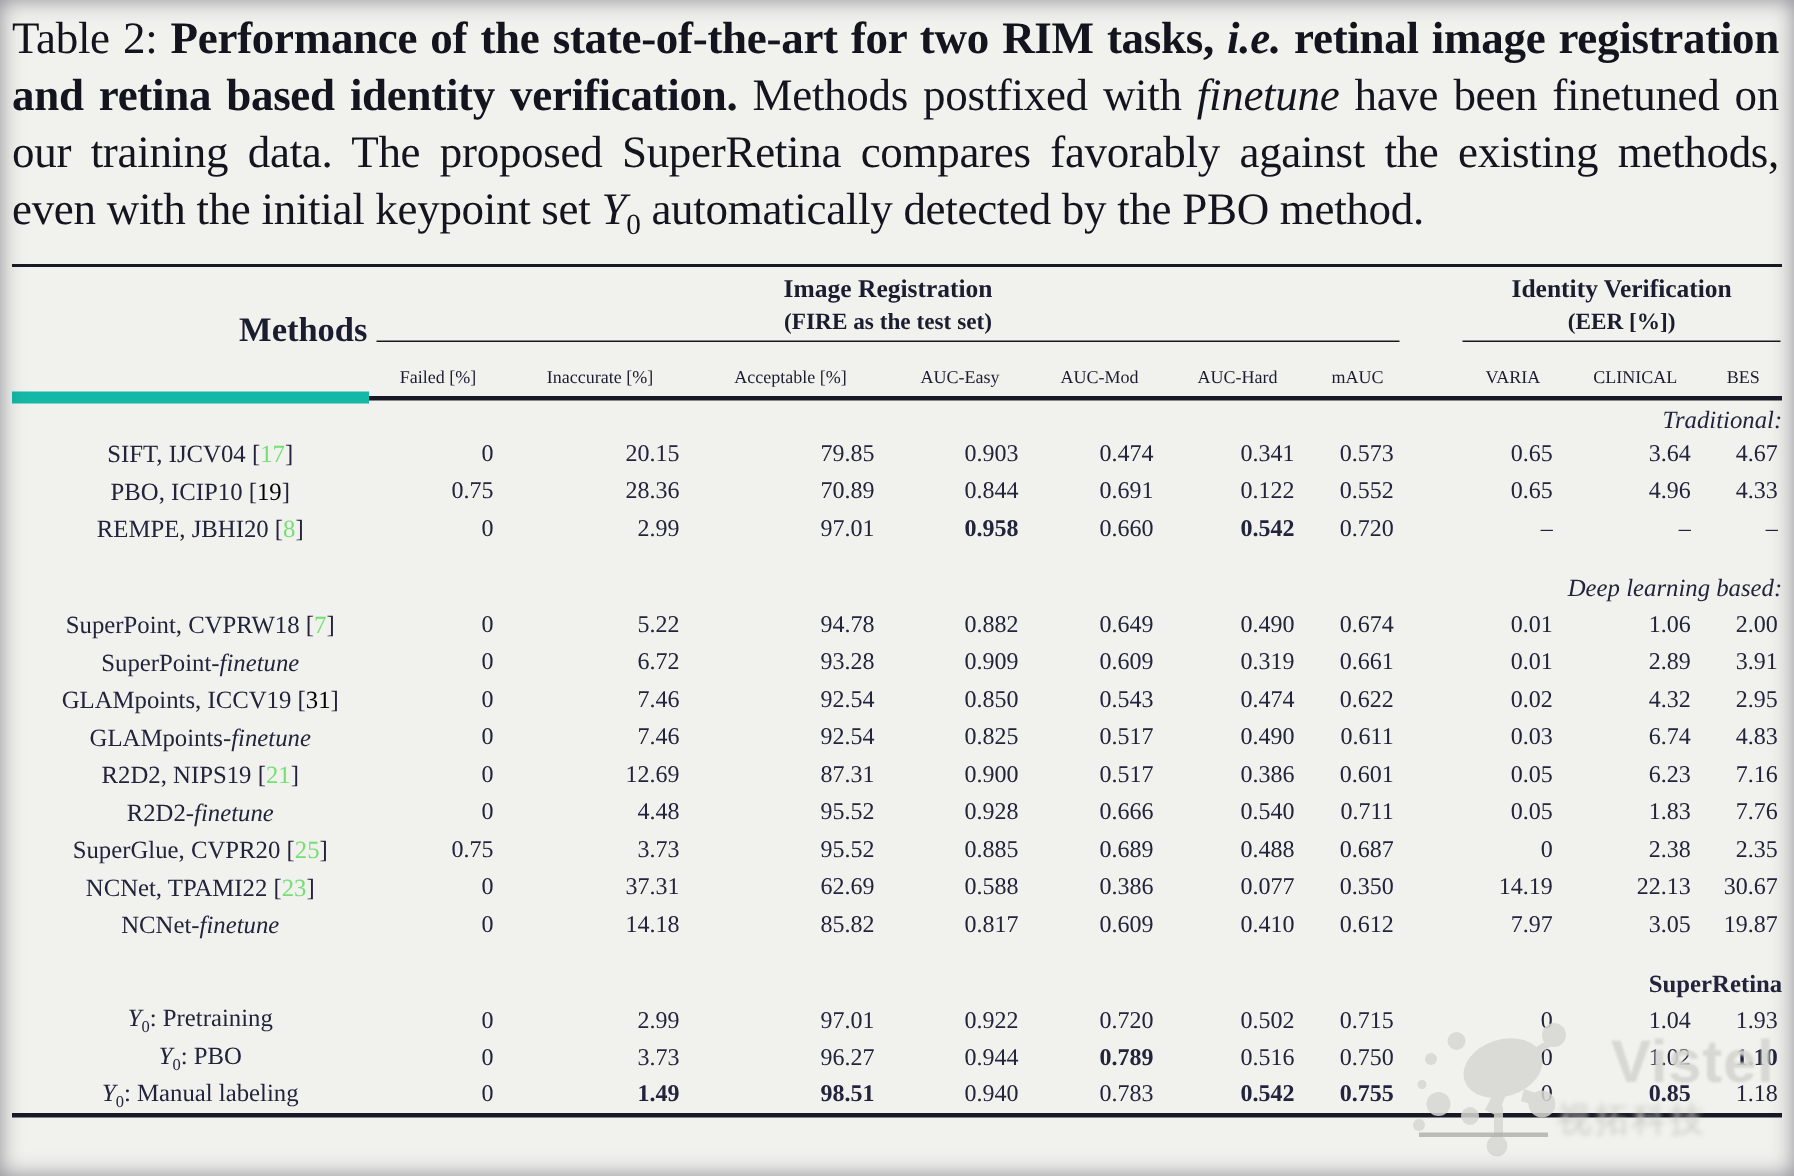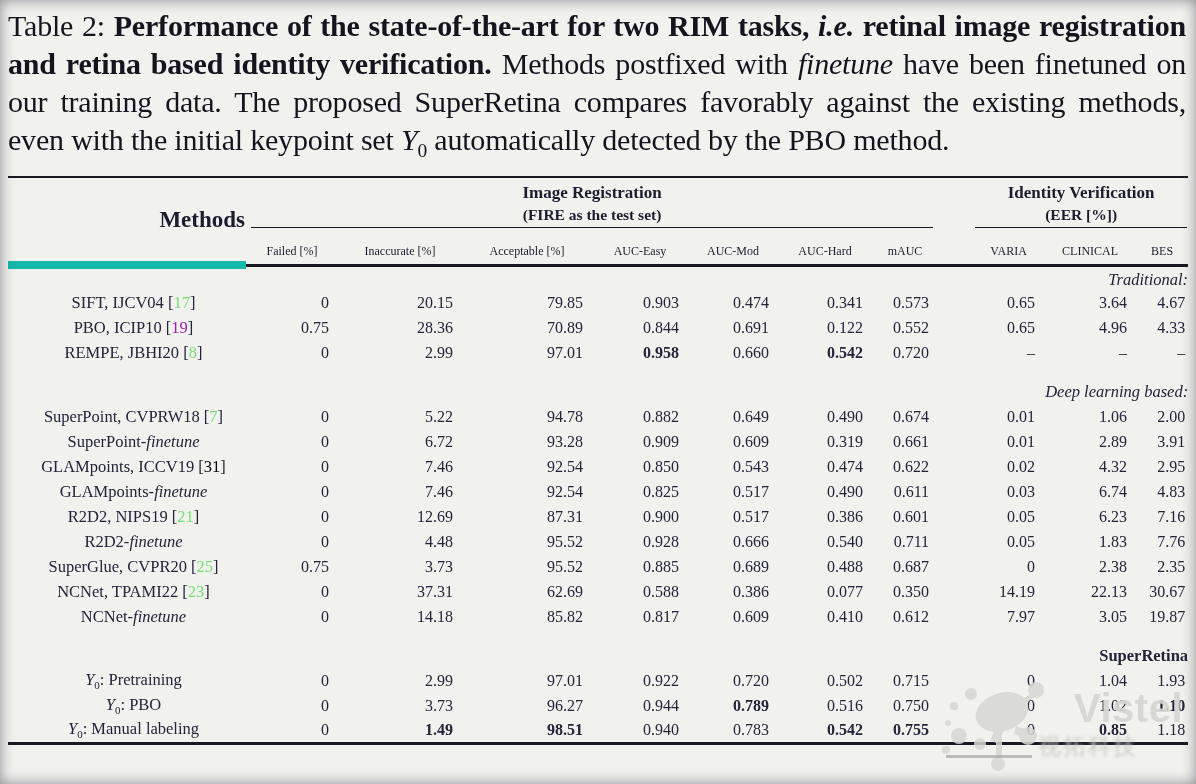--- a/index.html
+++ b/index.html
@@ -156,21 +156,21 @@
         <td class="num">79.85</td>
         <td class="num">0.903</td>
         <td class="num">0.474</td>
         <td class="num">0.341</td>
         <td class="num">0.573</td>
         <td class="num">0.65</td>
         <td class="num">3.64</td>
         <td class="num">4.67</td>
       </tr>
       <tr>
-        <td class="methods">PBO, ICIP10 [<span style="color: #a21caf;">19</span>]</td>
+        <td class="methods">PBO, ICIP10 [<span style="color: #000000;">19</span>]</td>
         <td class="num">0.75</td>
         <td class="num">28.36</td>
         <td class="num">70.89</td>
         <td class="num">0.844</td>
         <td class="num">0.691</td>
         <td class="num">0.122</td>
         <td class="num">0.552</td>
         <td class="num">0.65</td>
         <td class="num">4.96</td>
         <td class="num">4.33</td>

